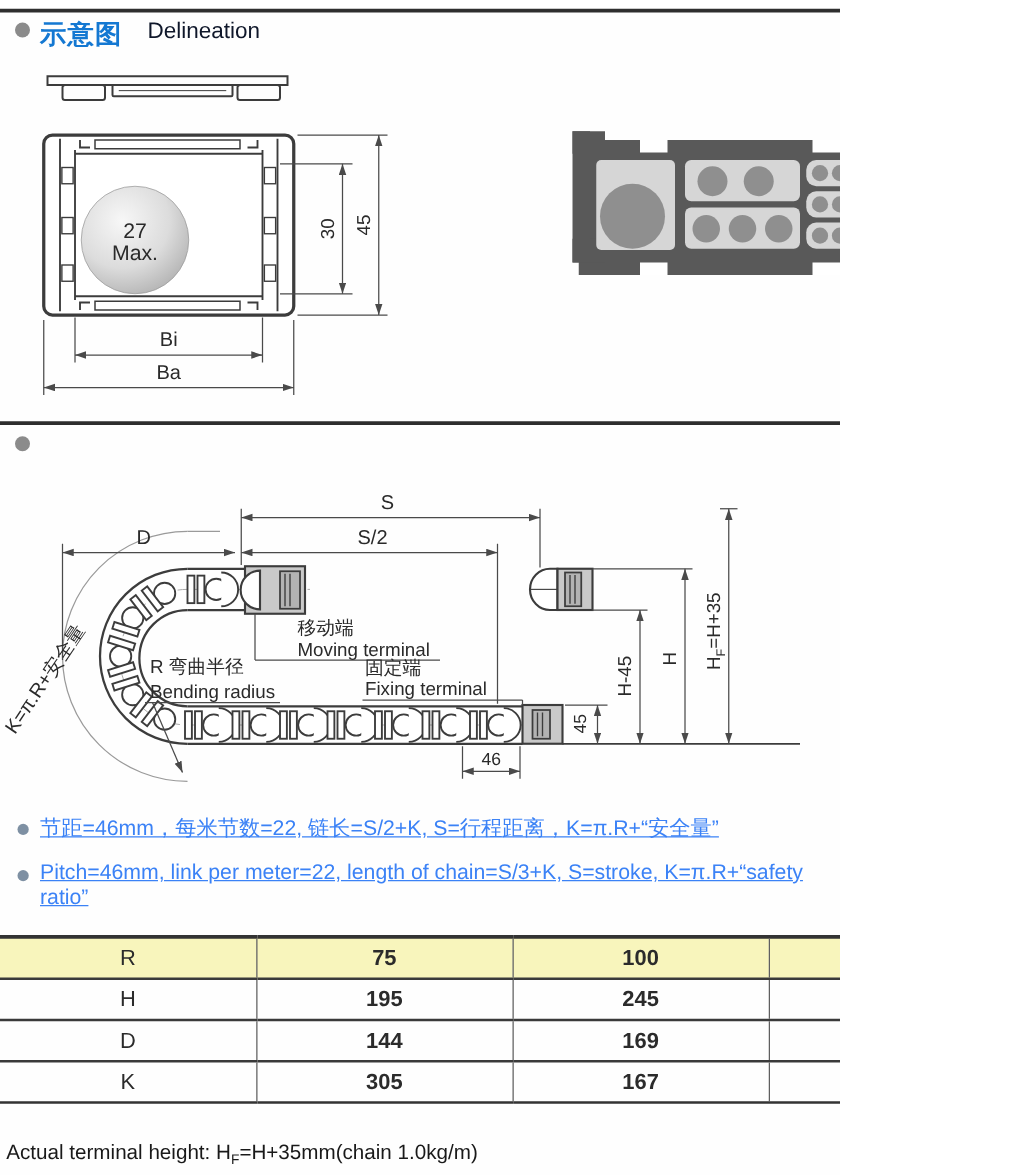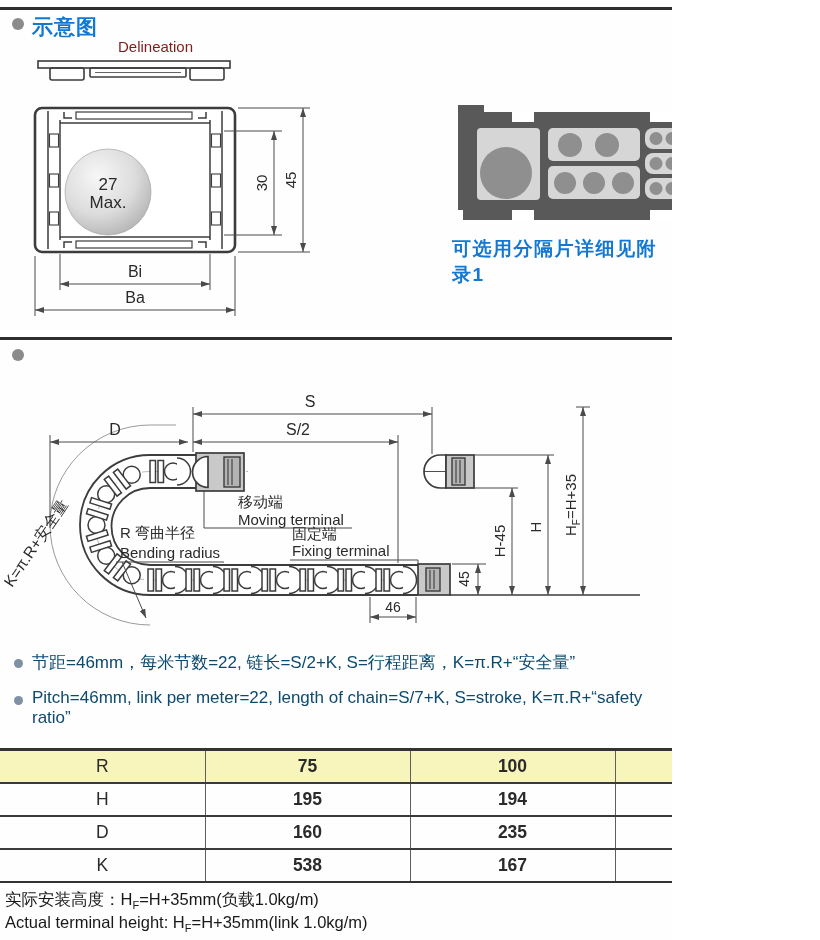--- a/index.html
+++ b/index.html
@@ -1,25 +1,25 @@
 <!DOCTYPE html>
 <html><head>
 <meta charset="utf-8">
 <style>
   html,body{margin:0;padding:0;background:#ffffff;}
   #page{position:relative;width:672px;height:940px;background:#fefefe;
         font-family:"Liberation Sans","DejaVu Sans",sans-serif;overflow:hidden;}
   .rule{position:absolute;left:0;width:820px;height:3px;background:#2e2e2e;}
   .sec-bullet{position:absolute;width:12px;height:12px;border-radius:50%;background:#8b8b8b;}
   .sec-zh{position:absolute;font-size:21px;font-weight:bold;color:#1478d2;letter-spacing:1px;}
-  .sec-en{position:absolute;font-size:15px;color:#7f1d1d;margin-top:24px;}
+  .sec-en{position:absolute;font-size:18px;color:#0f172a;}
   .sep-caption{position:absolute;left:452px;top:236px;font-size:19px;font-weight:bold;
                color:#1478d2;letter-spacing:1.5px;}
   .note-bullet{position:absolute;width:9px;height:9px;border-radius:50%;background:#7e90a3;}
-  .note-line{position:absolute;left:32px;font-size:17px;color:#0c4a6e;}
+  .note-line{position:absolute;left:32px;font-size:17px;color:#3b82f6;text-decoration:underline;}
   #spec-table{position:absolute;top:748px;left:0px;width:820px;border-collapse:collapse;
               table-layout:fixed;font-size:17.5px;color:#2b2b2b;text-align:center;}
   #spec-table td{height:31px;border-top:2px solid #3a3a3a;border-bottom:2px solid #3a3a3a;padding:0;}
   #spec-table td + td{border-left:1.5px solid #5f5f5f;font-weight:bold;}
   #spec-table thead td{background:#f8f5bc;border-top:3px solid #333;}
   #spec-table tbody tr:last-child td{border-bottom:2.5px solid #333;}
   .footer-line{position:absolute;left:5px;font-size:16.5px;color:#191919;}
   .footer-line sub{font-size:11px;}
   svg{position:absolute;}
   svg text{font-family:"Liberation Sans","DejaVu Sans",sans-serif;fill:#2a2a2a;}
@@ -147,21 +147,20 @@
           <circle cx="224" cy="81.5" r="6.5"></circle>
           <circle cx="240" cy="81.5" r="6.5"></circle>
           <circle cx="256" cy="81.5" r="6.5"></circle>
         <circle cx="208" cy="106.5" r="6.5"></circle>
           <circle cx="224" cy="106.5" r="6.5"></circle>
           <circle cx="240" cy="106.5" r="6.5"></circle>
           <circle cx="256" cy="106.5" r="6.5"></circle>
       </g>
     </g>
   </svg>
-  <div class="sep-caption">可选用分隔片详细见附录1</div>
 
   <div class="rule" style="top:337px"></div>
   <div class="sec-bullet" style="left:12px;top:349px"></div>
 
   <svg width="820" height="268" viewBox="0 0 820 268" style="left:0;top:380px">
     <defs>
       <marker id="b-ah" markerWidth="10" markerHeight="8" refX="9" refY="3" orient="auto-start-reverse" markerUnits="userSpaceOnUse">
         <path d="M0,0 L9,3 L0,6 z" fill="#4a4a4a"></path>
       </marker>
       <g id="b-lnk" stroke="#3c3c3c" stroke-width="1.5" fill="#fff">
@@ -302,49 +301,48 @@
       <line x1="583" y1="27" x2="583" y2="215" marker-start="url(#b-ah)" marker-end="url(#b-ah)"></line>
     </g>
     <text transform="translate(505,161) rotate(-90)" text-anchor="middle" font-size="15">H-45</text>
     <text transform="translate(541,147) rotate(-90)" text-anchor="middle" font-size="15">H</text>
     <text transform="translate(576,125) rotate(-90)" text-anchor="middle" font-size="15"><tspan>H</tspan><tspan dy="4" font-size="10">F</tspan><tspan dy="-4">=H+35</tspan></text>
   </svg>
 
   <div class="note-bullet" style="left:14px;top:659px"></div>
   <div class="note-line" style="top:651px">节距=46mm，每米节数=22, 链长=S/2+K, S=行程距离，K=π.R+“安全量”</div>
   <div class="note-bullet" style="left:14px;top:696px"></div>
-  <div class="note-line" style="top:688px">Pitch=46mm, link per meter=22, length of chain=S/7+K, S=stroke, K=π.R+“safety ratio”</div>
+  <div class="note-line" style="top:688px">Pitch=46mm, link per meter=22, length of chain=S/3+K, S=stroke, K=π.R+“safety ratio”</div>
 
   <table id="spec-table">
     <thead>
       <tr>
         <td>R</td>
         <td>75</td>
         <td>100</td>
         <td>150</td>
       </tr>
     </thead>
     <tbody>
       <tr>
         <td>H</td>
         <td>195</td>
-        <td>194</td>
+        <td>245</td>
         <td>345</td>
       </tr>
       <tr>
         <td>D</td>
-        <td>160</td>
-        <td>235</td>
+        <td>144</td>
+        <td>169</td>
         <td>281</td>
       </tr>
       <tr>
         <td>K</td>
-        <td>538</td>
+        <td>305</td>
         <td>167</td>
         <td>452</td>
       </tr>
     </tbody>
   </table>
 
-  <div class="footer-line" style="top:889px"><span>实际安装高度：H</span><sub>F</sub><span>=H+35mm(负载1.0kg/m)</span></div>
-  <div class="footer-line" style="top:913px"><span>Actual terminal height: H</span><sub>F</sub><span>=H+35mm(link 1.0kg/m)</span></div>
+  <div class="footer-line" style="top:913px"><span>Actual terminal height: H</span><sub>F</sub><span>=H+35mm(chain 1.0kg/m)</span></div>
 
 </div>
 
 </body></html>

